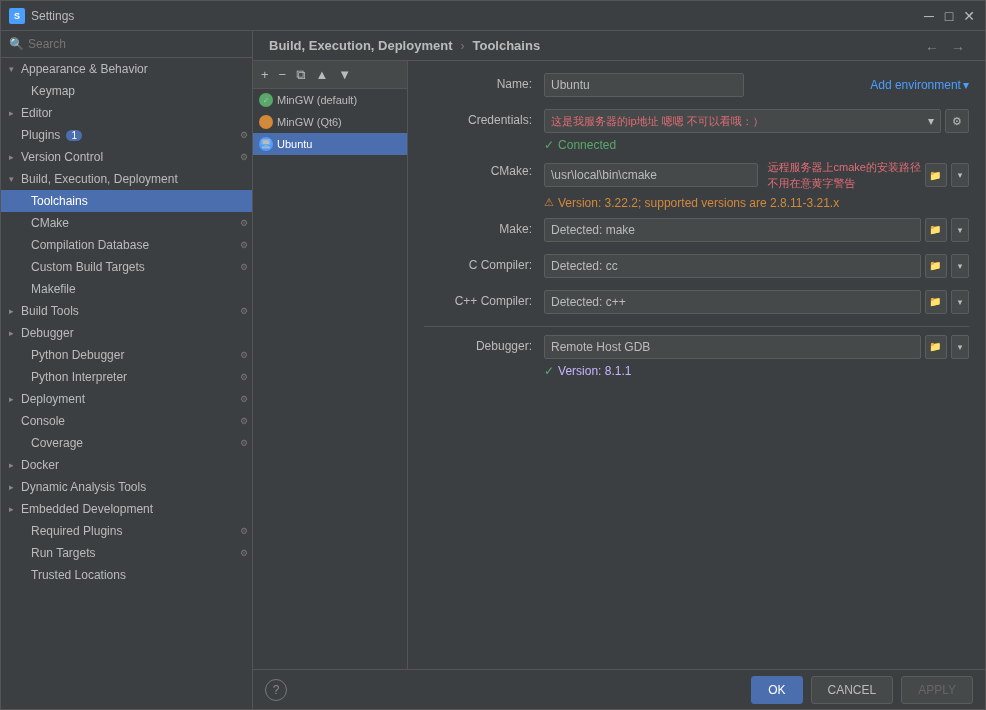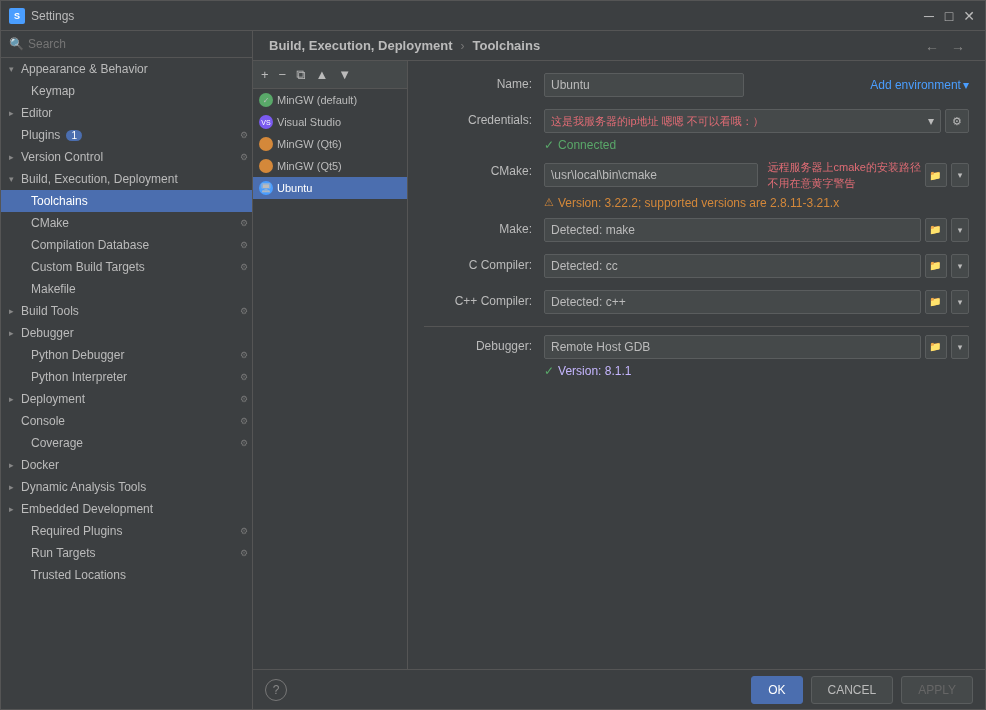--- a/index.html
+++ b/index.html
@@ -284,34 +284,26 @@
             <button class="tc-btn">▲</button>
             <button class="tc-btn">▼</button>
           </div>
           <div class="tc-list">
 
             <div class="tc-item">
               <div class="tc-item-icon green">✓</div>
               <span class="tc-item-label">MinGW (default)</span>
             </div>
 
-            <div class="tc-item">
-              <div class="tc-item-icon vs" style="color:white;font-size:7px;">VS</div>
-              <span class="tc-item-label">Visual Studio</span>
-            </div>
 
             <div class="tc-item">
               <div class="tc-item-icon orange"></div>
               <span class="tc-item-label">MinGW (Qt6)</span>
             </div>
 
-            <div class="tc-item">
-              <div class="tc-item-icon orange"></div>
-              <span class="tc-item-label">MinGW (Qt5)</span>
-            </div>
 
             <div class="tc-item selected">
               <div class="tc-item-icon blue" style="font-size:9px;">🖥</div>
               <span class="tc-item-label">Ubuntu</span>
             </div>
           </div>
         </div>
 
         <div class="details-panel">
 

